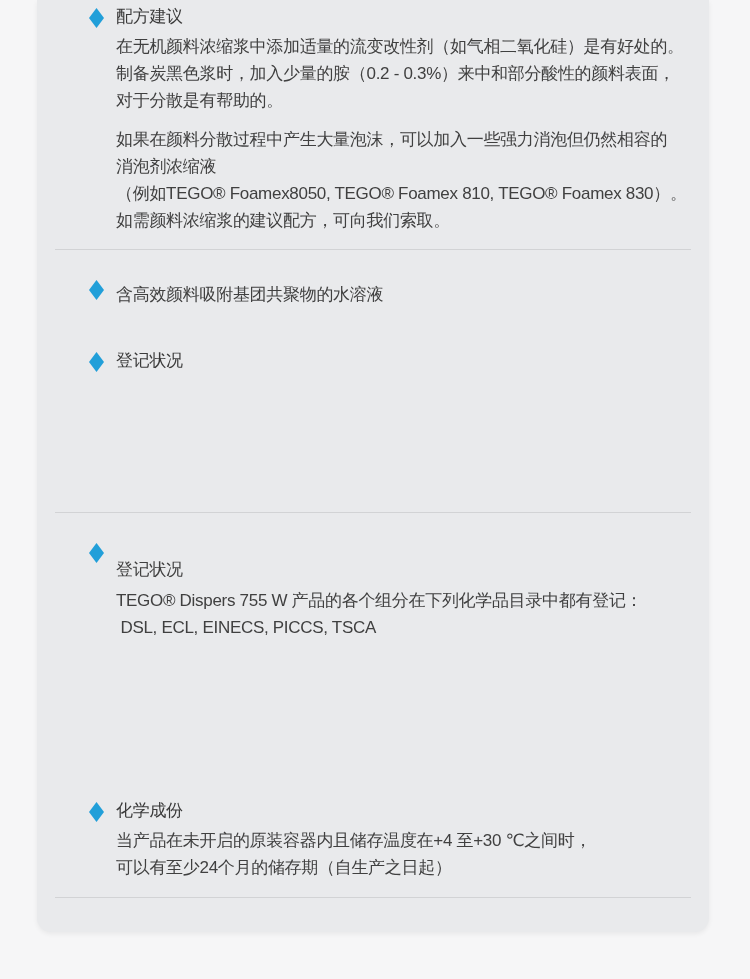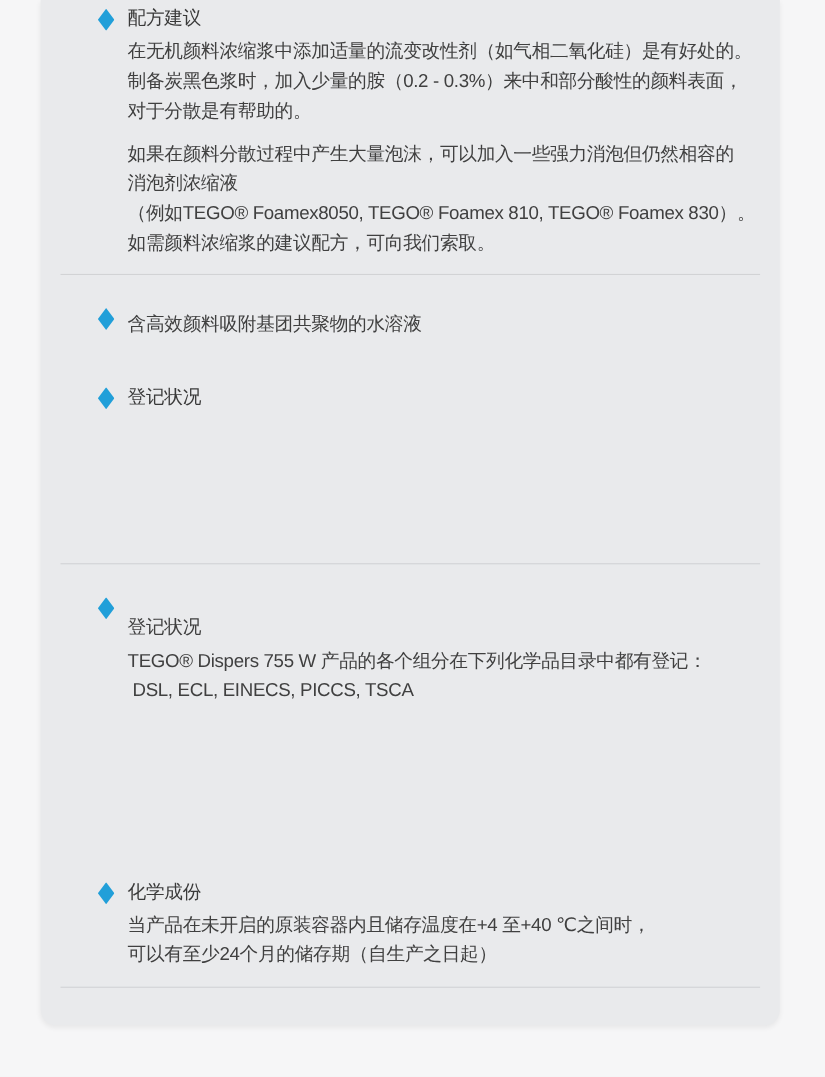--- a/index.html
+++ b/index.html
@@ -110,20 +110,20 @@
       <p class="sec-body">TEGO® Dispers 755 W 产品的各个组分在下列化学品目录中都有登记：
  DSL, ECL, EINECS, PICCS, TSCA</p>
     </div>
   </div>
 
 
   <div class="sec" style="top:799px">
     <span class="bullet"></span>
     <div class="sec-text">
       <div class="sec-title">化学成份</div>
-      <p class="sec-body">当产品在未开启的原装容器内且储存温度在+4 至+40 ℃之间时，
+      <p class="sec-body">当产品在未开启的原装容器内且储存温度在+4 至+30 ℃之间时，
 可以有至少24个月的储存期（自生产之日起）</p>
     </div>
   </div>
 
   <div class="divider" style="top:897px"></div>
 
 </div>
 
 </body></html>

